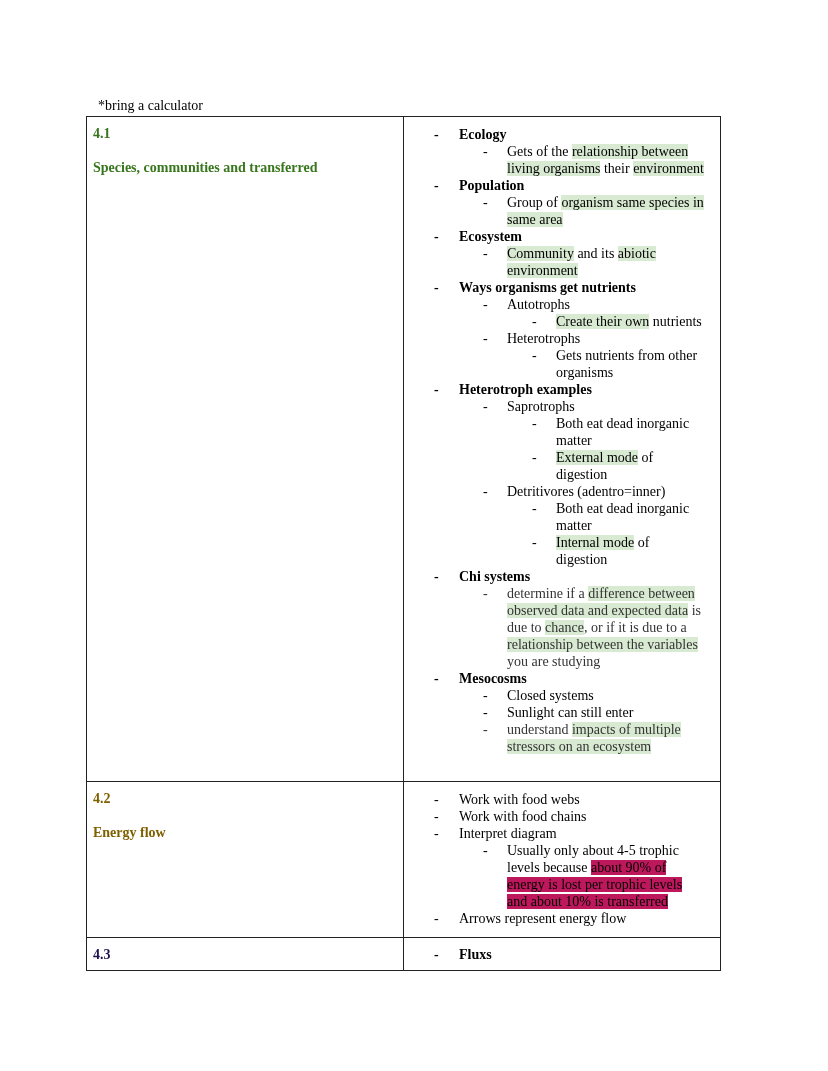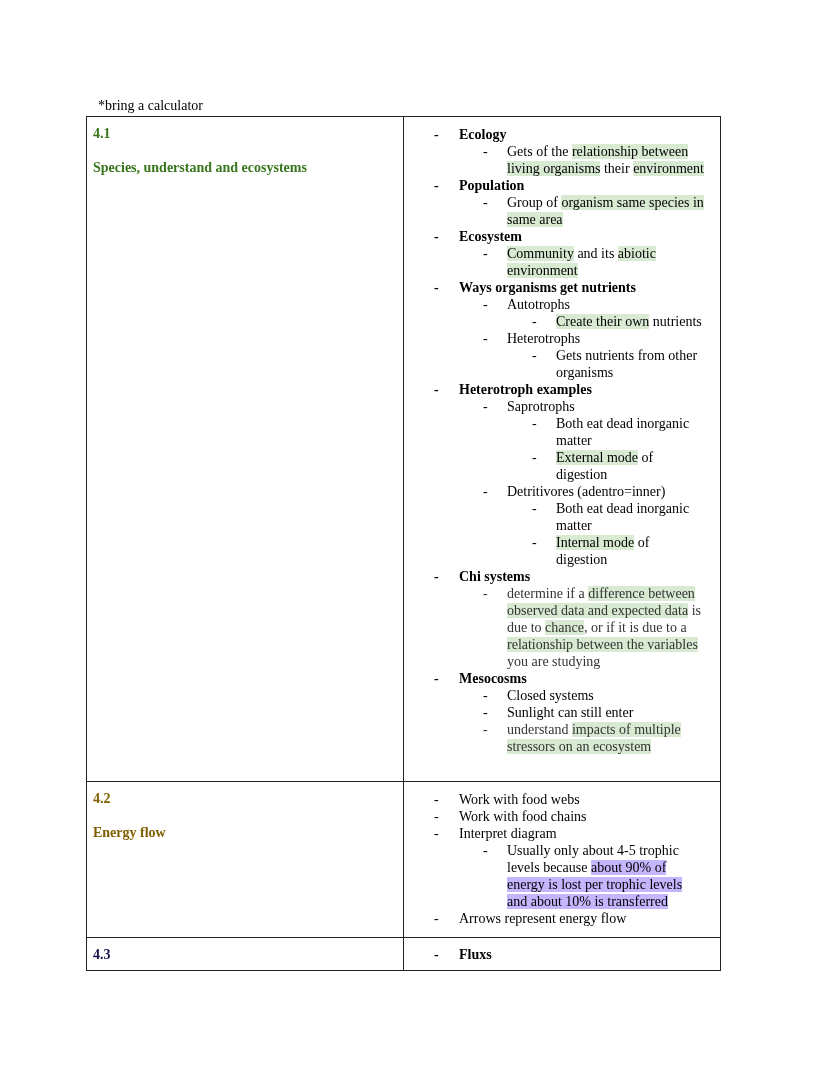--- a/index.html
+++ b/index.html
@@ -18,39 +18,39 @@
   .item { position: relative; }
   .dash { position: absolute; font-weight: bold; }
   .l1 { padding-left: 55px; }
   .l1 > .dash { left: 30px; }
   .l2 { padding-left: 103px; }
   .l2 > .dash { left: 79px; font-weight: normal; }
   .l3 { padding-left: 152px; }
   .l3 > .dash { left: 128px; font-weight: normal; }
   .bold { font-weight: bold; }
   .hl { background: #d9ead3; }
-  .hly { background: #c4b5fd; }
+  .hly { background: #be185d; }
   .gray { color: #333333; }
   .txt { display: block; width: 255px; }
   .l2 .txt { width: 210px; }
   .l3 .txt { width: 162px; }
 </style>
 </head>
 <body>
 
 <div class="note">*bring a calculator</div>
 
 <table class="outline">
 
   <tbody>
       <tr style="height:665px;">
     <td class="left">
       <div class="lcell green">
         <div class="num">4.1</div>
-        <div>Species, understand and ecosystems</div>
+        <div>Species, communities and transferred</div>
       </div>
     </td>
     <td class="right">
       <div class="rcell">
         <div class="item l1"><span class="dash">-</span><span class="bold">Ecology</span></div>
         <div class="item l2">
               <span class="dash">-</span>
               <span class="txt"><span>Gets of the </span><span class="hl">relationship between living organisms</span><span> their </span><span class="hl">environment</span></span>
             </div>
 

